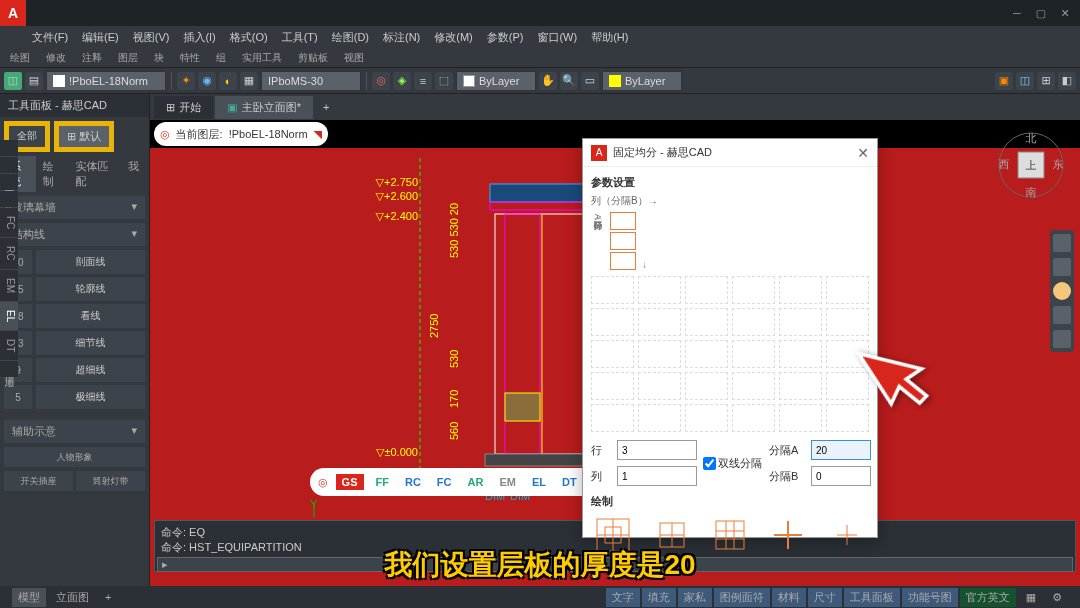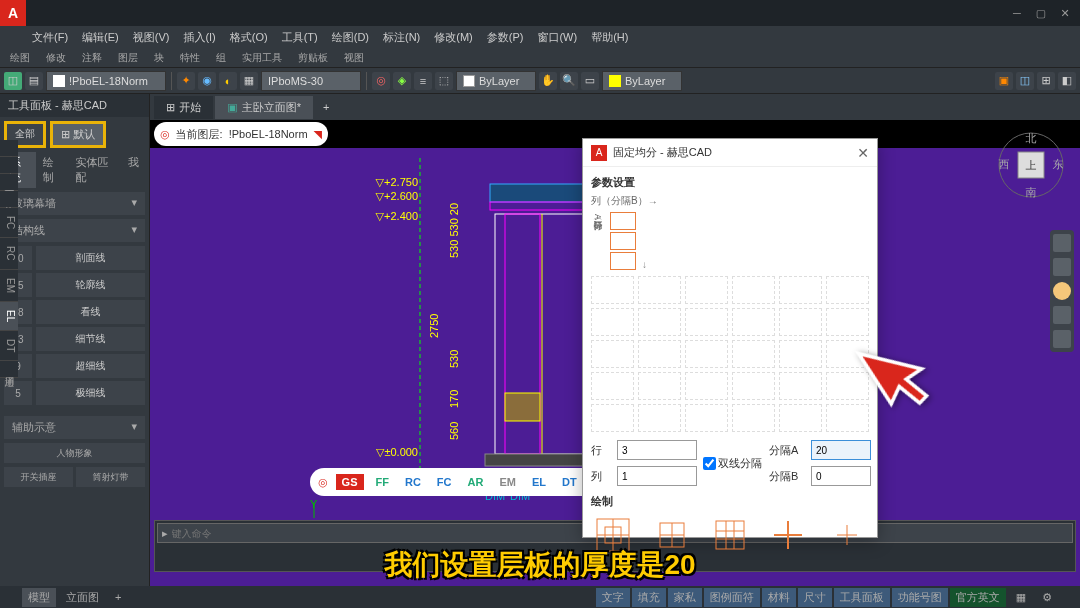--- a/index.html
+++ b/index.html
@@ -15,48 +15,48 @@
 .ribbon-tab{padding:2px 6px;color:#aaa;cursor:pointer;font-size:10px}
 .toolbar{height:26px;background:#33393f;display:flex;align-items:center;padding:0 4px;gap:3px;border-bottom:1px solid #222}
 .tool-ico{width:18px;height:18px;display:flex;align-items:center;justify-content:center;cursor:pointer;background:#3d434a;border-radius:2px}
 .tool-sep{width:1px;height:18px;background:#555;margin:0 2px}
 .tool-combo{height:20px;background:#5a6168;color:#ddd;padding:0 6px;display:flex;align-items:center;border:1px solid #333;min-width:100px}
 .layer-swatch{width:12px;height:12px;margin-right:4px}
 .main-wrap{display:flex;height:calc(100% - 114px)}
 .left-panel{width:150px;background:#33393f;border-right:1px solid #222;display:flex;flex-direction:column}
 .panel-title{padding:4px 8px;color:#ccc;background:#2a3036;font-size:11px}
 .panel-tabs{display:flex;padding:4px;gap:4px}
-.ptab{padding:3px 8px;background:#3d434a;border:3px solid #eab308;color:#ccc;cursor:pointer;font-size:10px}
+.ptab{padding:3px 8px;background:#3d434a;border:5px solid #eab308;color:#ccc;cursor:pointer;font-size:10px}
 .ptab.active{background:#5a6168}
 .sub-tabs{display:flex;padding:0 4px;gap:1px;font-size:10px}
 .sub-tab{padding:3px 6px;color:#aaa;cursor:pointer}
 .sub-tab.active{background:#4a5057;color:#fff}
 .section-header{padding:4px 8px;background:#3d434a;color:#aaa;margin:4px 4px 0;font-size:10px;display:flex;justify-content:space-between}
 .line-list{padding:4px}
 .line-row{display:flex;align-items:center;margin-bottom:3px;gap:4px}
 .line-num{width:28px;height:24px;background:#3d434a;display:flex;align-items:center;justify-content:center;color:#aaa;font-size:10px}
 .line-btn{flex:1;height:24px;background:#3d434a;display:flex;align-items:center;justify-content:center;color:#ccc;font-size:10px;cursor:pointer}
 .side-tabs{position:absolute;left:0;top:120px;width:18px;display:flex;flex-direction:column}
 .side-tab{writing-mode:vertical-rl;padding:8px 2px;background:#2a3036;color:#999;font-size:10px;cursor:pointer;border-bottom:1px solid #444}
 .side-tab.active{background:#4a5057;color:#fff}
 .doc-area{flex:1;display:flex;flex-direction:column;background:#000;position:relative}
 .doc-tabs{height:26px;background:#33393f;display:flex;align-items:center;padding-left:4px}
 .doc-tab{padding:4px 12px;background:#2a3036;color:#ccc;cursor:pointer;display:flex;align-items:center;gap:4px;margin-right:2px}
 .doc-tab.active{background:#4a5057}
 .layer-bar{height:24px;background:#fff;display:flex;align-items:center;padding:0 6px;gap:6px;border-radius:12px;margin:2px 4px;width:fit-content}
-.canvas{flex:1;background:#4c1d95;position:relative;overflow:hidden}
+.canvas{flex:1;background:#b91c1c;position:relative;overflow:hidden}
 .drawing{position:absolute;left:160px;top:10px}
 .cmd-bar{position:absolute;bottom:36px;left:154px;right:4px;height:52px;background:#2a3036;border:1px solid #555;display:flex;flex-direction:column;padding:2px}
 .cmd-history{flex:1;color:#ccc;font-size:10px;padding:2px 4px}
 .cmd-input-row{display:flex;align-items:center;height:20px;background:#3d434a;border:1px solid #666}
 .cmd-prompt{padding:0 4px;color:#aaa}
 .cmd-input{flex:1;background:transparent;border:none;color:#ccc;outline:none;font-size:10px}
 .quick-bar{position:absolute;bottom:92px;left:160px;height:28px;background:#fff;border-radius:14px;display:flex;align-items:center;padding:0 8px;gap:8px}
 .qbtn{padding:2px 4px;font-size:11px;font-weight:bold;cursor:pointer}
-.status-bar{position:absolute;bottom:0;left:0;right:0;height:22px;background:#2a3036;display:flex;align-items:center;padding:0 22px;gap:4px;font-size:10px}
+.status-bar{position:absolute;bottom:0;left:0;right:0;height:22px;background:#2a3036;display:flex;align-items:center;padding:0 12px;gap:4px;font-size:10px}
 .status-item{padding:2px 6px;color:#aaa;cursor:pointer}
 .dialog{position:absolute;left:582px;top:138px;width:296px;height:400px;background:#fff;border:1px solid #999;box-shadow:0 4px 16px rgba(0,0,0,.3);z-index:100}
 .dlg-title{height:28px;display:flex;align-items:center;padding:0 8px;border-bottom:1px solid #eee}
 .dlg-title-ico{width:16px;height:16px;background:#d9261c;color:#fff;display:flex;align-items:center;justify-content:center;font-size:10px;margin-right:6px}
 .dlg-close{margin-left:auto;cursor:pointer;font-size:14px;color:#666}
 .dlg-body{padding:8px;color:#333}
 .dlg-section{font-weight:bold;margin-bottom:4px;font-size:11px}
 .dlg-sub{color:#666;font-size:10px;margin-bottom:2px}
 .grid-preview{display:flex;gap:6px;margin:4px 0}
 .row-label{writing-mode:vertical-rl;font-size:9px;color:#666;padding:2px 0}
@@ -293,23 +293,26 @@
     <div class="side-tab">物料</div>
     <div class="side-tab">FC</div>
     <div class="side-tab">RC</div>
     <div class="side-tab">EM</div>
     <div class="side-tab active">EL</div>
     <div class="side-tab">DT</div>
     <div class="side-tab">通用</div>
   </div>
 
 <div class="cmd-bar">
+  <div class="cmd-history">
+    <div>命令: EQ</div>
+    <div>命令: HST_EQUIPARTITION</div>
+  </div>
   <div class="cmd-input-row">
     <span class="cmd-prompt">▸</span>
-    <input class="cmd-input" placeholder="键入命令" style="">
   </div>
 </div>
 
 <div class="status-bar">
   <div class="status-item" style="background:#4a5057">模型</div>
   <div class="status-item">立面图</div>
   <div class="status-item">+</div>
   <div style="flex:1"></div>
   <div id="status-right" style="display:flex;gap:2px">
       <div class="status-item" style="background: rgb(61, 90, 122);">文字</div>

